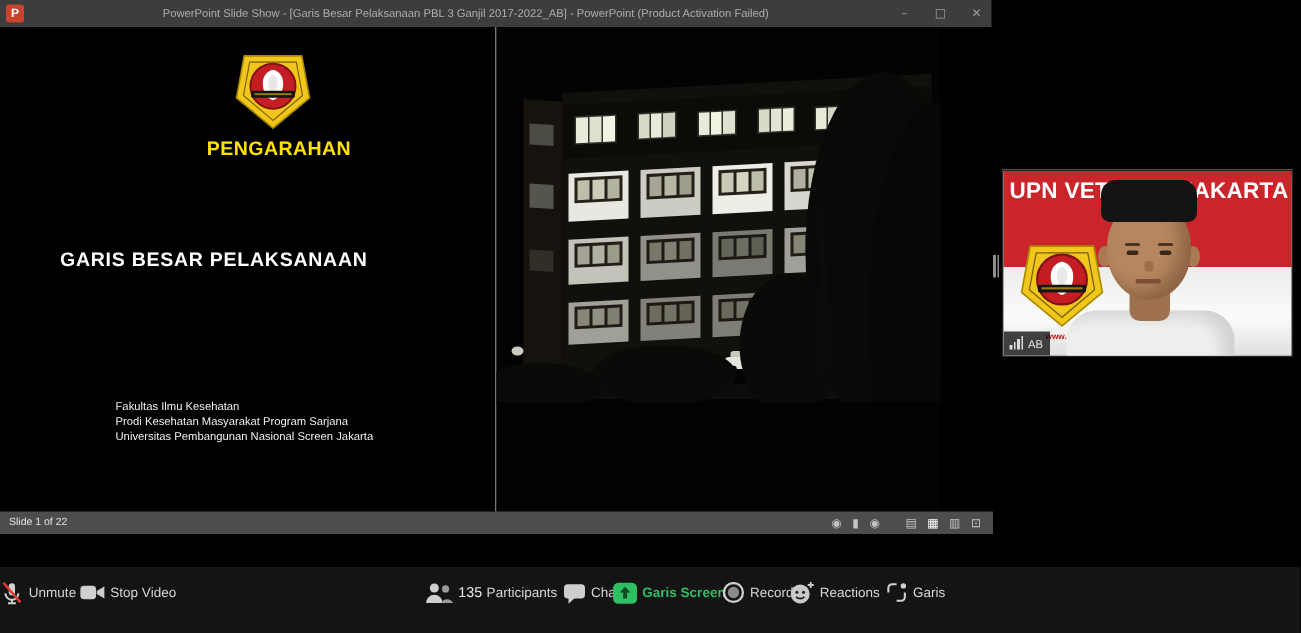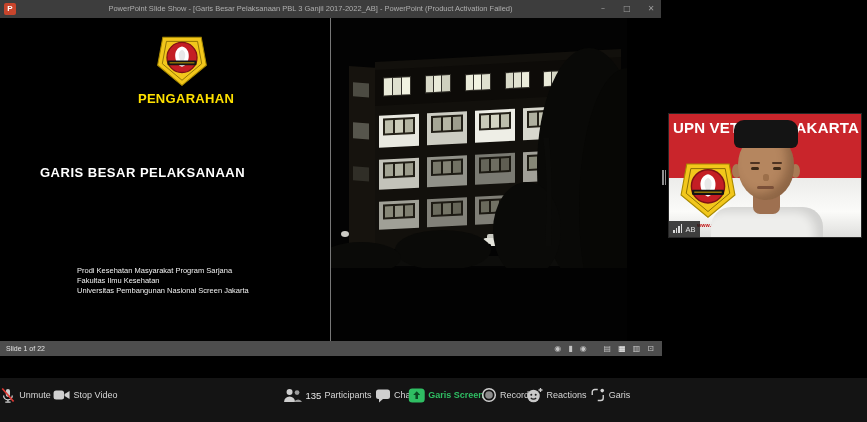--- a/index.html
+++ b/index.html
@@ -118,22 +118,22 @@
 
     <div class="slide-left">
       <svg class="slide-logo" viewBox="0 0 100 110">
         <use href="#upn-logo"></use>
       </svg>
       <div class="slide-titles">
         <div>PENGARAHAN</div>
       </div>
       <div class="slide-heading">GARIS BESAR PELAKSANAAN</div>
       <div class="slide-footer">
+        <div>Fakultas Ilmu Kesehatan</div>
         <div>Prodi Kesehatan Masyarakat Program Sarjana</div>
-        <div>Fakultas Ilmu Kesehatan</div>
         <div>Universitas Pembangunan Nasional Screen Jakarta</div>
       </div>
     </div>
 
     <div class="photo">
       <svg width="296" height="323" viewBox="0 0 296 323">
         <rect width="296" height="323" fill="#030303"></rect>
 
         <g transform="translate(18,48) skewY(4)">
           <rect x="0" y="0" width="26" height="182" fill="#16130e"></rect>

